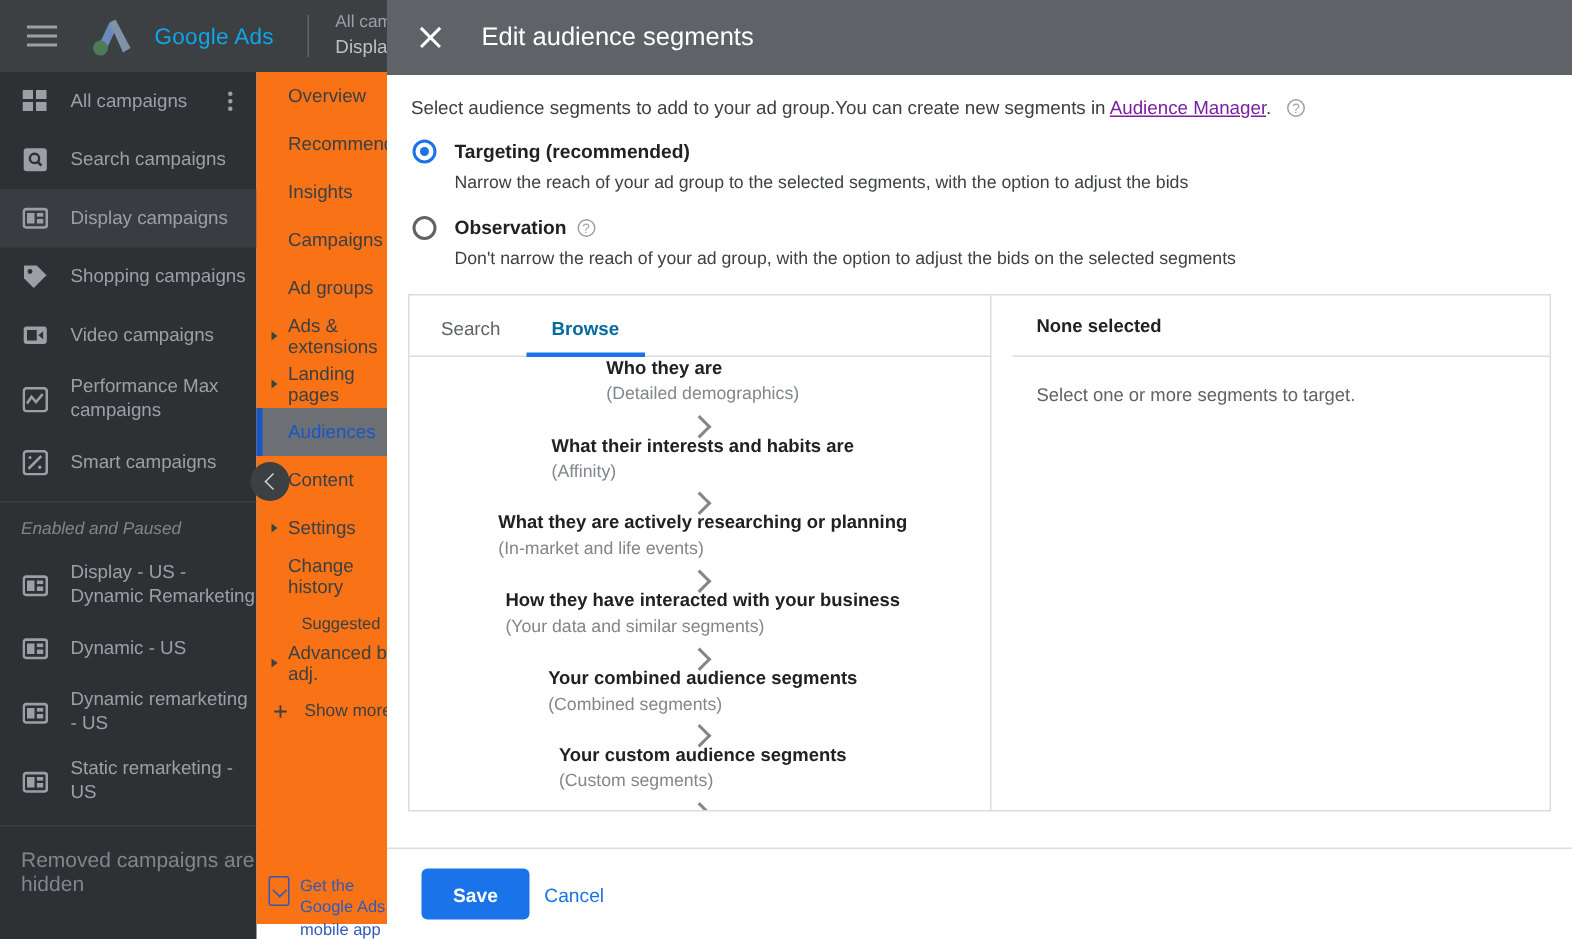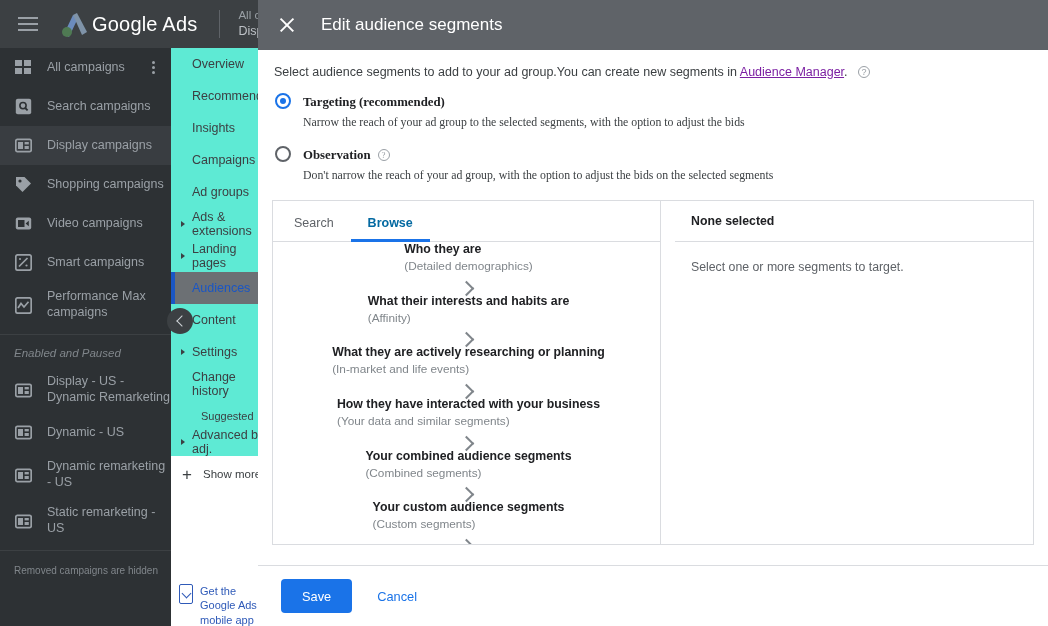--- a/index.html
+++ b/index.html
@@ -16,21 +16,21 @@
     position: absolute; left: 0; top: 0; width: 1048px; height: 48px;
     background: #3c4043; display: flex; align-items: center;
   }
   .hamburger { width: 20px; height: 14px; margin-left: 18px; position: relative; cursor: pointer; }
   .hamburger i { position: absolute; left: 0; width: 20px; height: 2px; background: #9aa0a6; display:block; }
   .hamburger i:nth-child(1){ top: 0; }
   .hamburger i:nth-child(2){ top: 6px; }
   .hamburger i:nth-child(3){ top: 12px; }
 
   .gads-logo { margin-left: 22px; width: 30px; height: 28px; position: relative; }
-  .brandtext { margin-left: 2px; font-size: 20px; color: #ffffff; letter-spacing: .2px; }
+  .brandtext { margin-left: 13px; font-size: 15px; color: #0ea5e9; letter-spacing: .2px; }
   .brandtext b { font-weight: 400; }
   .topdivider { width:1px; height:28px; background:#5f6368; margin-left:22px; }
   .acctblock { margin-left: 18px; line-height: 1.35; }
   .acctblock .l1 { font-size: 11.5px; color: #9aa0a6; }
   .acctblock .l2 { font-size: 12.5px; color: #bdc1c6; }
 
   .sidebar {
     position: absolute; left: 0; top: 48px; width: 171px; height: 578px;
     background: #2d3134;
   }
@@ -42,25 +42,25 @@
   .nav-item.sel { background: #393d41; }
   .nav-ico { width: 19px; height: 19px; flex: 0 0 19px; margin-right: 14px;
              display:flex; align-items:center; justify-content:center; }
   .nav-ico svg { display:block; }
   .nav-label { flex: 1; line-height: 1.25; }
   .kebab { width: 16px; margin-right: 10px; display:flex; flex-direction:column;
            align-items:center; justify-content:center; gap:2px; cursor:pointer;}
   .kebab span { width: 3px; height: 3px; border-radius: 50%; background: #9aa0a6; display:block;}
   .nav-sep { height:1px; background:#3c4043; margin: 6px 0 4px; }
   .nav-head { font-size: 11.5px; color: #80868b; padding: 8px 0 8px 14px; font-style: italic; }
-  .nav-footnote { font-size: 10px; color: #80868b; padding: 10px 0 0 14px; }
+  .nav-footnote { font-size: 14px; color: #80868b; padding: 10px 0 0 14px; }
 
   .subnav {
-    position: absolute; left: 171px; top: 48px; width: 100px; height: 408px;
-    background: #5eead4;
+    position: absolute; left: 171px; top: 48px; width: 100px; height: 568px;
+    background: #f97316;
   }
   .sub-item { height: 32px; display:flex; align-items:center; padding-left: 21px;
               font-size: 12.5px; color: #3c4043; cursor:pointer; position: relative; }
   .sub-item.sel { background: #6c7074; color:#1a56c4; }
   .sub-item.sel::before { content:""; position:absolute; left:0; top:0; bottom:0;
                           width:4px; background:#1a56c4; }
   .sub-item .caret { position:absolute; left: 10px; width:0;height:0;
                      border-left:4px solid #3c4043; border-top:3.5px solid transparent;
                      border-bottom:3.5px solid transparent; }
   .sub-head { font-size: 11px; color: #3c4043; padding: 10px 0 4px 30px; }
@@ -102,21 +102,21 @@
 
   .modal-body { padding: 0 14px; }
   .intro { font-size: 12.5px; color: #3c4043; padding: 15px 0 0 2px; }
   .intro a { color: #7b1fa2; text-decoration: underline; }
   .help-ico {
     display:inline-block; width:12px; height:12px; border:1px solid #9aa0a6;
     border-radius:50%; font-size:9px; line-height:11px; text-align:center;
     color:#9aa0a6; margin-left:7px; vertical-align:1px; cursor:pointer;
   }
 
-  .radios { padding: 13px 0 0 3px; font-family: Liberation Serif, serif; }
+  .radios { padding: 13px 0 0 3px; }
   .radio-row { display:flex; align-items:flex-start; margin-bottom: 2px; }
   .radio {
     width:16px;height:16px;border-radius:50%;border:2px solid #5f6368;
     flex:0 0 16px; margin-top:1px; cursor:pointer; position:relative; background:#fff;
   }
   .radio.on { border-color:#1a73e8; }
   .radio.on::after{ content:""; position:absolute; left:3px; top:3px; width:6px;height:6px;
                     border-radius:50%; background:#1a73e8; }
   .radio-texts { margin-left: 12px; }
   .radio-label { font-size: 12.8px; color:#202124; font-weight:700; line-height:1.25;}
@@ -156,24 +156,25 @@
 
   .modal-footer {
     position:absolute; left:0; bottom:0; width:790px; height:61px;
     border-top:1px solid #dadce0; display:flex; align-items:center; padding-left:23px;
     background:#fff;
   }
   .btn-save {
     background:#1a73e8; color:#fff; border:none; border-radius:4px;
     font-size:12.8px; height:34px; padding:0 21px; cursor:pointer;
     font-family:"Liberation Sans", sans-serif;
+    font-weight:bold;
   }
   .btn-cancel {
     background:transparent; border:none; color:#1a73e8; font-size:12.8px;
-    margin-left:25px; cursor:pointer; font-family:"Liberation Sans", sans-serif;text-align:right;
+    margin-left:10px; cursor:pointer; font-family:"Liberation Sans", sans-serif;text-align:right;
   }
 </style>
 </head>
 <body>
 
 <div id="root">
 
   <div class="app-topbar">
     <div class="hamburger">
         <i></i>
@@ -249,39 +250,39 @@
         <div class="nav-item">
           <span class="nav-ico">
             <svg width="17" height="17" viewBox="0 0 17 17">
               <rect x="0.8" y="2.6" width="15.4" height="11.8" rx="2" fill="#9aa0a6"></rect>
               <rect x="3" y="5" width="6.5" height="7" fill="#2d3134"></rect>
               <path d="M10.6 8.5 L13.8 5.8 V11.2 Z" fill="#2d3134"></path>
             </svg>
           </span>
           <span class="nav-label">Video campaigns</span>
         </div>
+        <div class="nav-item tall">
+          <span class="nav-ico">
+            <svg width="17" height="17" viewBox="0 0 17 17">
+              <rect x="0.8" y="0.8" width="15.4" height="15.4" rx="2" fill="none" stroke="#9aa0a6" stroke-width="1.7"></rect>
+              <polyline points="3,11 6,6.5 9,10 13.5,4.8" fill="none" stroke="#9aa0a6" stroke-width="1.7"></polyline>
+            </svg>
+          </span>
+          <span class="nav-label">Performance Max campaigns</span>
+        </div>
         <div class="nav-item">
           <span class="nav-ico">
             <svg width="17" height="17" viewBox="0 0 17 17">
               <rect x="0.8" y="0.8" width="15.4" height="15.4" rx="2" fill="none" stroke="#9aa0a6" stroke-width="1.7"></rect>
               <line x1="4" y1="12.5" x2="12.5" y2="4" stroke="#9aa0a6" stroke-width="1.7"></line>
               <circle cx="11.5" cy="11.5" r="1.1" fill="#9aa0a6"></circle>
               <circle cx="5" cy="5" r="1" fill="#9aa0a6"></circle>
             </svg>
           </span>
           <span class="nav-label">Smart campaigns</span>
-        </div>
-        <div class="nav-item tall">
-          <span class="nav-ico">
-            <svg width="17" height="17" viewBox="0 0 17 17">
-              <rect x="0.8" y="0.8" width="15.4" height="15.4" rx="2" fill="none" stroke="#9aa0a6" stroke-width="1.7"></rect>
-              <polyline points="3,11 6,6.5 9,10 13.5,4.8" fill="none" stroke="#9aa0a6" stroke-width="1.7"></polyline>
-            </svg>
-          </span>
-          <span class="nav-label">Performance Max campaigns</span>
         </div>
       </div>
     <div class="nav-sep"></div>
     <div class="nav-head">Enabled and Paused</div>
     <div id="camp-list">
         <div class="nav-item tall">
           <span class="nav-ico">
             <svg width="17" height="17" viewBox="0 0 17 17">
               <rect x="0.8" y="2.4" width="15.4" height="12.2" rx="1.6" fill="none" stroke="#9aa0a6" stroke-width="1.7"></rect>
               <rect x="3" y="5" width="5" height="7" fill="#9aa0a6"></rect>

